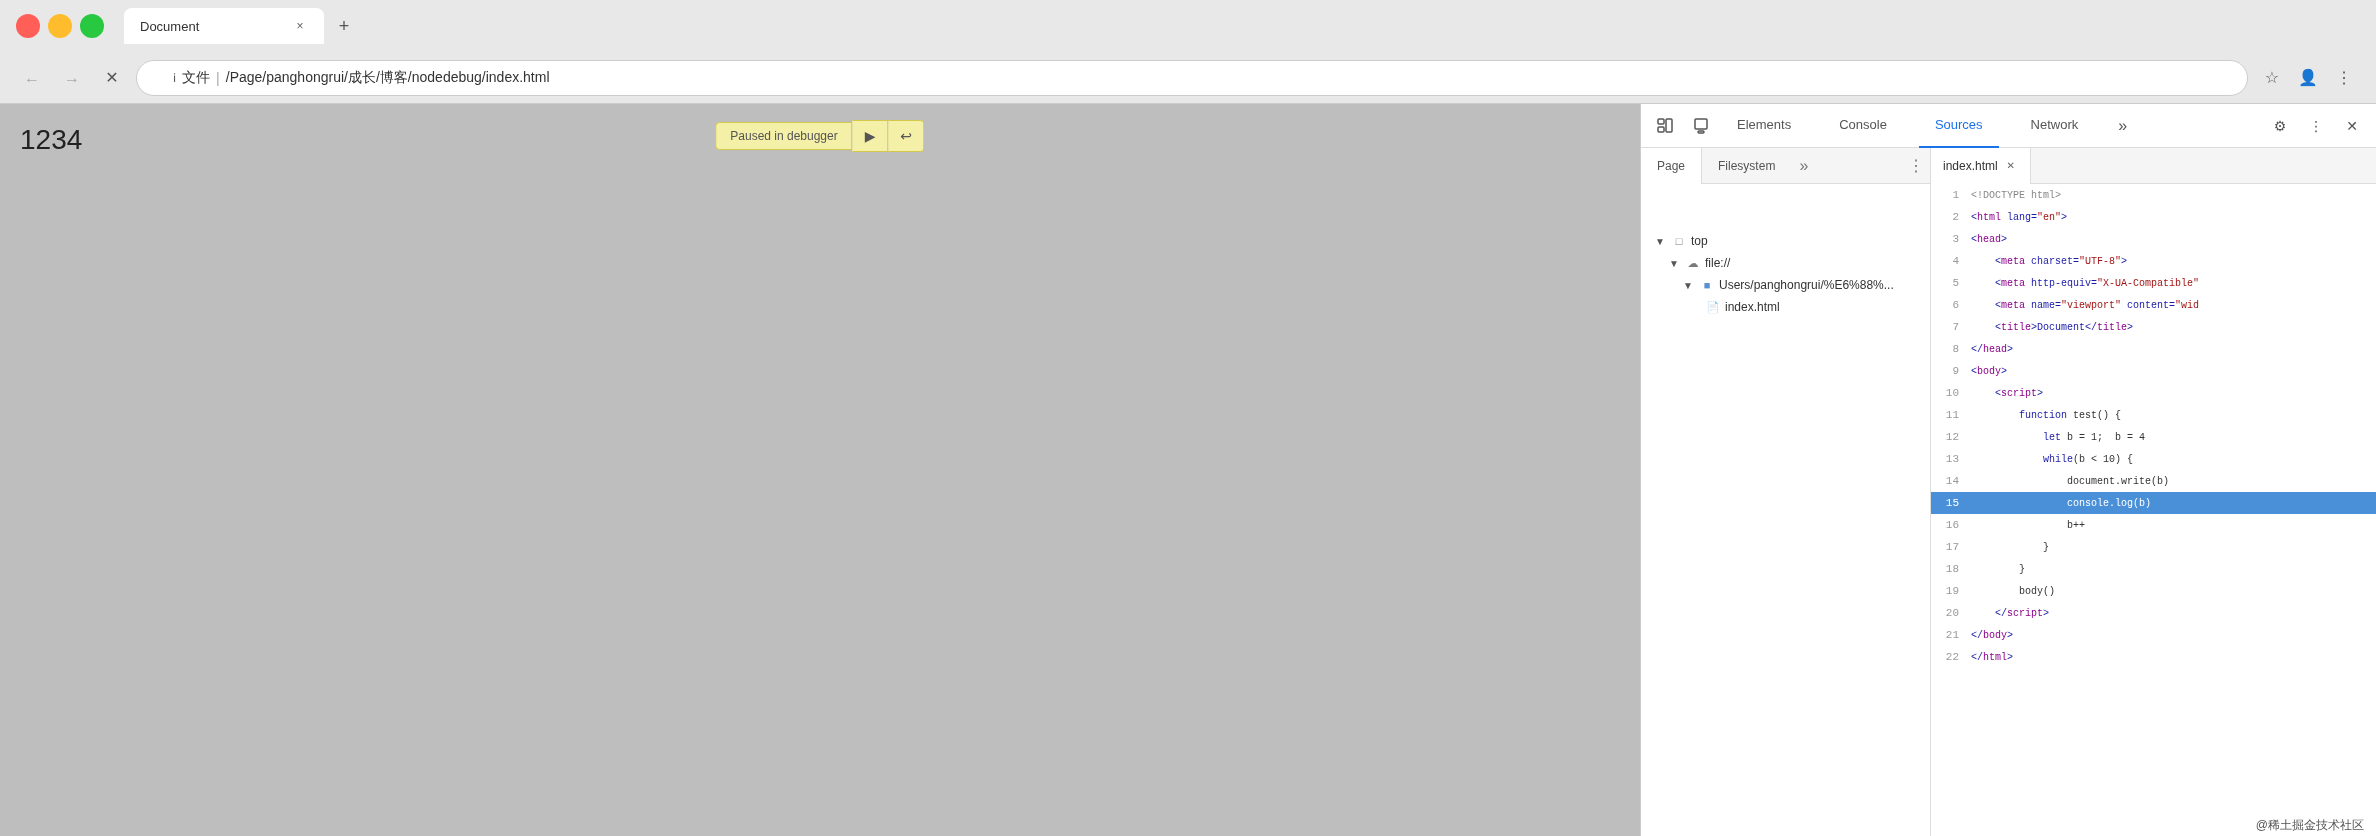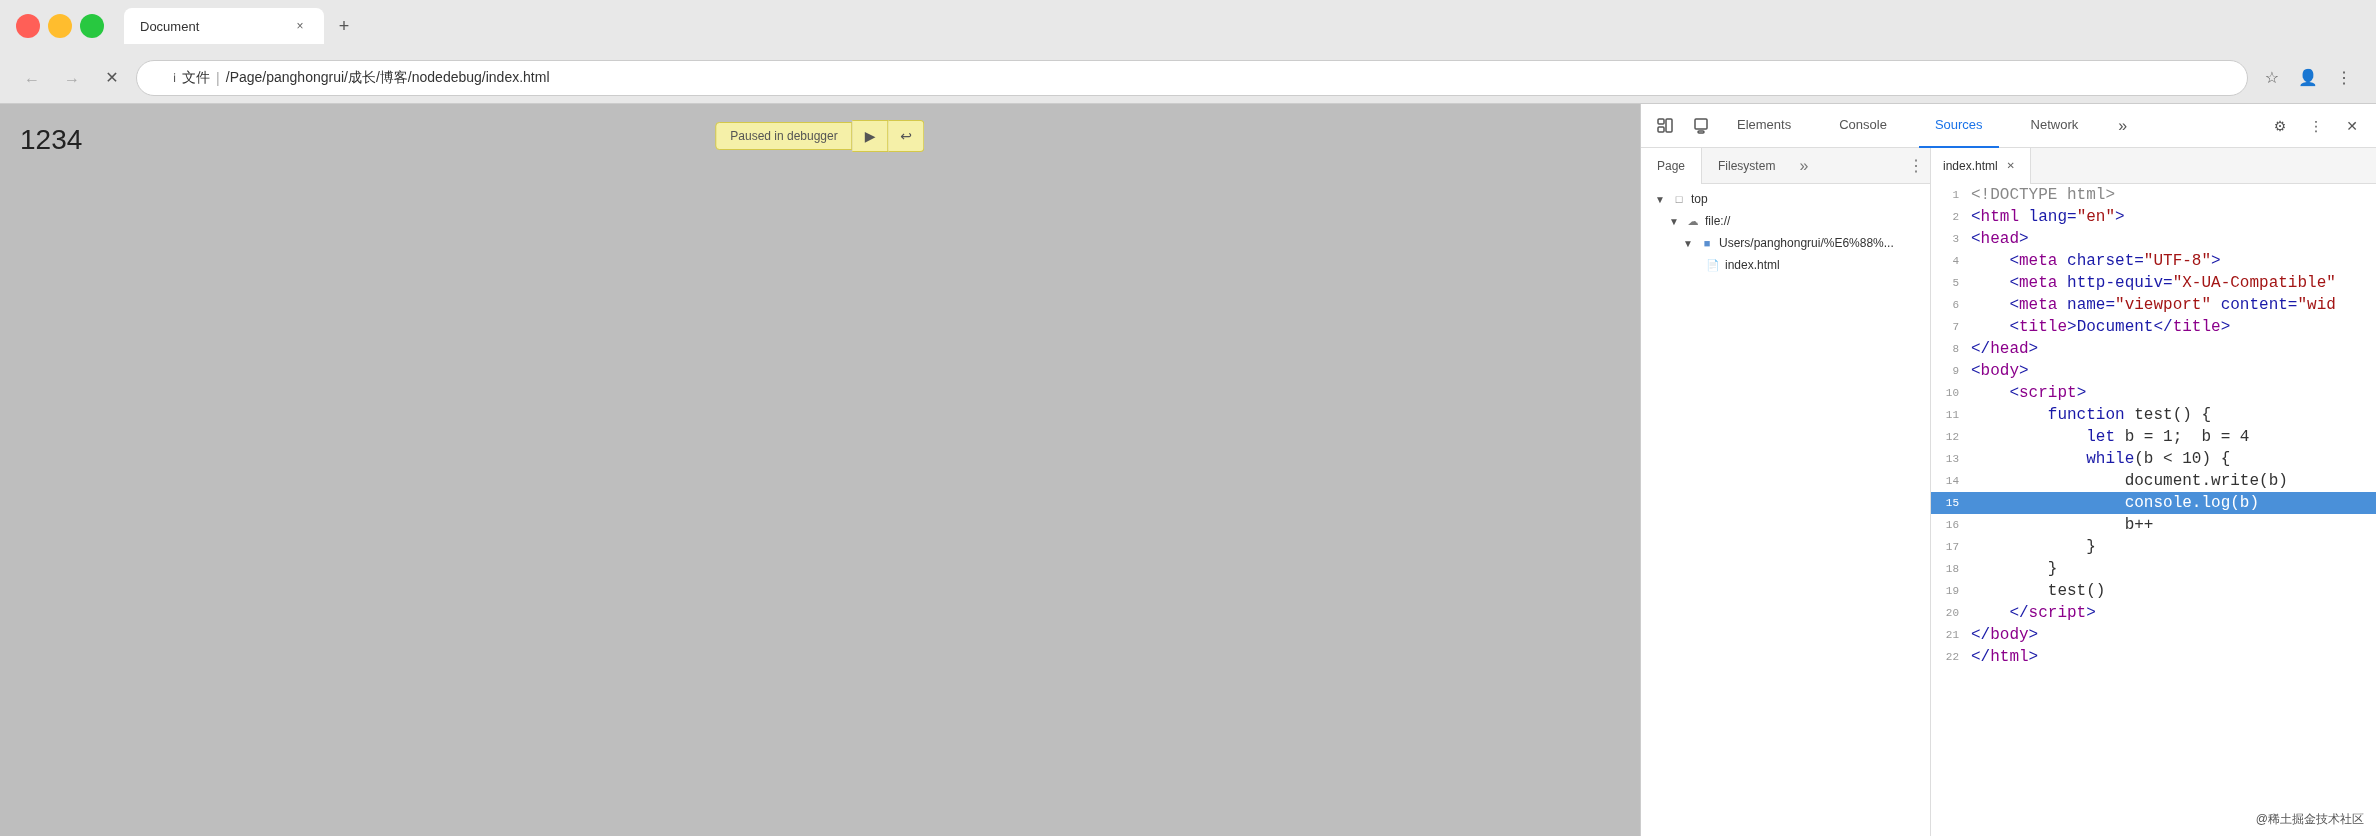--- a/index.html
+++ b/index.html
@@ -46,21 +46,21 @@
     .devtools-tabs { display: flex; align-items: center; flex: 1; gap: 16px; }
     .devtools-tab { padding: 0 16px; height: 44px; display: flex; align-items: center; cursor: pointer; font-size: 13px; color: #555; border-bottom: 2px solid transparent; }
     .devtools-tab.active { color: #1a73e8; border-bottom: 2px solid #1a73e8; }
     .devtools-tab-more { padding: 0 8px; height: 44px; display: flex; align-items: center; cursor: pointer; color: #555; }
     .devtools-toolbar-right { display: flex; gap: 4px; }
 
     
     .devtools-body { display: flex; flex: 1; overflow: hidden; }
 
     
-    .sources-sidebar { width: 290px; border-right: 1px solid #ddd; display: flex; flex-direction: column; }
+    .sources-sidebar { width: 290px; border-right: 1px solid #ddd; display: flex; flex-direction: column; gap: 42px; }
     .sources-sidebar-tabs { display: flex; align-items: center; height: 36px; border-bottom: 1px solid #ddd; background: #f5f5f5; }
     .sources-sidebar-tab { padding: 0 16px; height: 36px; display: flex; align-items: center; cursor: pointer; font-size: 12px; color: #555; }
     .sources-sidebar-tab.active { background: #fff; border-right: 1px solid #ddd; }
     .sources-sidebar-tab-more { padding: 0 8px; height: 36px; display: flex; align-items: center; cursor: pointer; color: #777; }
     .sources-sidebar-menu { width: 28px; height: 36px; display: flex; align-items: center; justify-content: center; cursor: pointer; color: #777; margin-left: auto; }
     .sources-tree { flex: 1; overflow: auto; padding: 4px 0; background: #fff; }
     .tree-item { display: flex; align-items: center; padding: 3px 8px; cursor: pointer; font-size: 12px; color: #333; gap: 4px; }
     .tree-indent { display: inline-block; }
     .tree-arrow { width: 14px; height: 14px; display: flex; align-items: center; justify-content: center; font-size: 10px; color: #555; }
     .tree-icon { width: 16px; height: 16px; display: flex; align-items: center; justify-content: center; font-size: 11px; }
@@ -70,31 +70,31 @@
     
     .code-editor { flex: 1; display: flex; flex-direction: column; overflow: hidden; }
     .editor-tab-bar { display: flex; align-items: center; height: 36px; border-bottom: 1px solid #ddd; background: #f5f5f5; }
     .editor-tab { display: flex; align-items: center; padding: 0 12px; height: 36px; background: #fff; border-right: 1px solid #ddd; font-size: 12px; color: #333; gap: 6px; cursor: pointer; }
     .editor-tab-close { width: 14px; height: 14px; display: flex; align-items: center; justify-content: center; border-radius: 50%; font-size: 10px; color: #666; cursor: pointer; }
     .code-area { flex: 1; overflow: auto; background: #fff; font-family: 'Menlo', 'Monaco', 'Courier New', monospace; font-size: 12px; }
     .code-line { display: flex; align-items: center; height: 22px; padding-right: 8px; }
     .code-line.highlighted { background: #4a90d9; }
     .line-number { width: 40px; text-align: right; padding-right: 12px; color: #999; font-size: 11px; user-select: none; flex-shrink: 0; }
     .code-line.highlighted .line-number { color: #fff; }
-    .line-content { white-space: pre; font-size: 16px; text-align: right; }
+    .line-content { white-space: pre; font-size: 10px; text-align: right; }
 
     
     .c-gray { color: #888; }
     .c-blue { color: #1a1aa8; }
     .c-purple { color: #8b008b; }
     .c-red { color: #a31515; }
     .c-dark { color: #333; }
     .c-white { color: #fff; }
 
-    .watermark { position: absolute; bottom: 8px; right: 12px; font-size: 12px; color: #555; margin-top: 10px; }
+    .watermark { position: absolute; bottom: 2px; right: 12px; font-size: 12px; color: #555; margin-top: 10px; }
   </style>
 </head>
 <body>
 
 <div class="title-bar">
   <div class="traffic-lights">
     <div class="traffic-light red"></div>
     <div class="traffic-light yellow"></div>
     <div class="traffic-light green"></div>
   </div>
@@ -314,21 +314,21 @@
             <div class="code-line">
               <span class="line-number">17</span>
               <span class="line-content"><span class="c-dark">            }</span></span>
             </div>
             <div class="code-line">
               <span class="line-number">18</span>
               <span class="line-content"><span class="c-dark">        }</span></span>
             </div>
             <div class="code-line">
               <span class="line-number">19</span>
-              <span class="line-content"><span class="c-dark">        </span><span class="c-dark">test()</span></span>
+              <span class="line-content"><span class="c-dark">        </span><span class="c-dark">body()</span></span>
             </div>
             <div class="code-line">
               <span class="line-number">20</span>
               <span class="line-content"><span class="c-blue">    &lt;/</span><span class="c-purple">script</span><span class="c-blue">&gt;</span></span>
             </div>
             <div class="code-line">
               <span class="line-number">21</span>
               <span class="line-content"><span class="c-blue">&lt;/</span><span class="c-purple">body</span><span class="c-blue">&gt;</span></span>
             </div>
             <div class="code-line">

